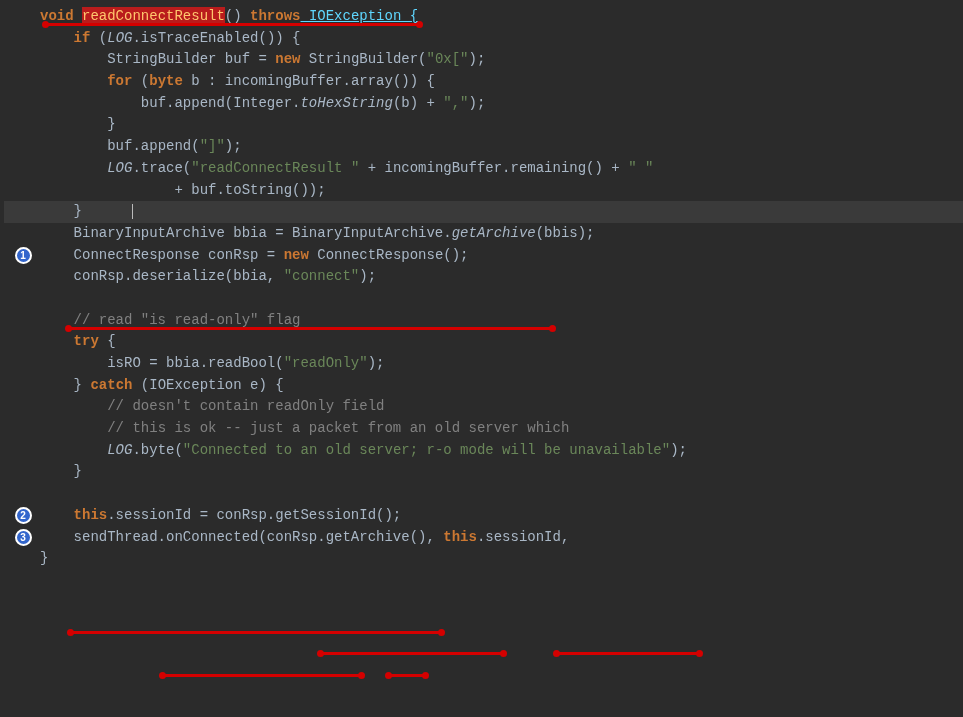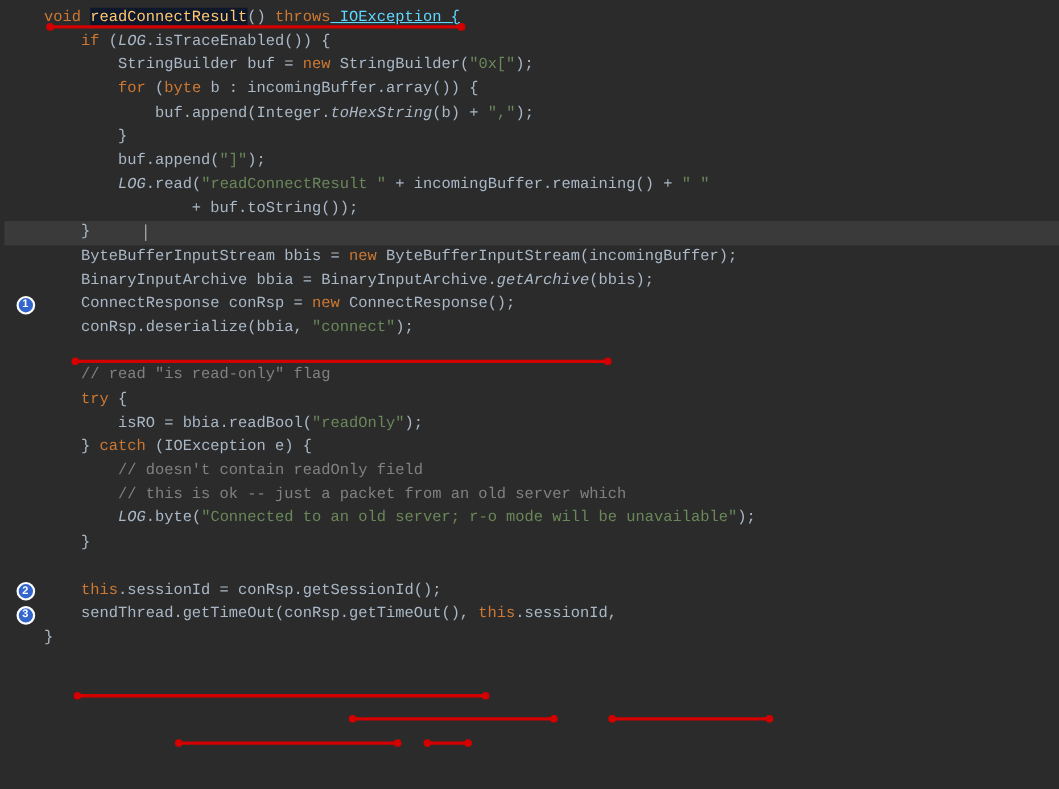--- a/index.html
+++ b/index.html
@@ -31,26 +31,26 @@
   content: "";
   position: absolute;
   left: 128px;
   top: 3px;
   width: 1px;
   height: 15px;
   background: #bbb;
 }
 
 
-.kw  { color: #cc7832; font-weight: normal; }
+.kw  { color: #cc7832; font-weight: bold; }
 .typ { color: #5fd7ff; text-decoration: underline; }
 .lit { color: #6a8759; }
 .cmt { color: #808080; }
 .it  { font-style: italic; }
-.sel { background: #0f172a; color: #ffc66d; padding: 1px 0; }
+.sel { background: #b91c1c; color: #ffc66d; padding: 1px 0; }
 
 .gutter {
   position: absolute;
   left: 8px;
   top: 0;
   width: 22px;
   height: 21.7px;
   display: flex;
   align-items: center;
   justify-content: center;
@@ -100,34 +100,33 @@
 <div class="ul" style="top:674px; left:162px; width:200px;"></div>
 <div class="ul" style="top:674px; left:388px; width:38px;"></div>
 
 <div class="line"><span class="kw">void</span> <span class="sel">readConnectResult</span><span>() </span><span class="kw">throws</span><span class="typ"> IOException {</span></div>
 <div class="line">    <span class="kw">if</span><span> (</span><span class="it">LOG</span><span>.isTraceEnabled()) {</span></div>
 <div class="line">        <span>StringBuilder buf = </span><span class="kw">new</span><span> StringBuilder(</span><span class="lit">"0x["</span><span>);</span></div>
 <div class="line">        <span class="kw">for</span><span> (</span><span class="kw">byte</span><span> b : incomingBuffer.array()) {</span></div>
 <div class="line">            <span>buf.append(Integer.</span><span class="it">toHexString</span><span>(b) + </span><span class="lit">","</span><span>);</span></div>
 <div class="line">        <span>}</span></div>
 <div class="line">        <span>buf.append(</span><span class="lit">"]"</span><span>);</span></div>
-<div class="line">        <span class="it">LOG</span><span>.read(</span><span class="lit">"readConnectResult "</span><span> + incomingBuffer.remaining() + </span><span class="lit">" "</span></div>
+<div class="line">        <span class="it">LOG</span><span>.trace(</span><span class="lit">"readConnectResult "</span><span> + incomingBuffer.remaining() + </span><span class="lit">" "</span></div>
 <div class="line">                <span>+ buf.toString());</span></div>
 <div class="line hl cursor-line">    <span>}</span></div>
-<div class="line">    <span>ByteBufferInputStream bbis = </span><span class="kw">new</span><span> ByteBufferInputStream(incomingBuffer);</span></div>
 <div class="line">    <span>BinaryInputArchive bbia = BinaryInputArchive.</span><span class="it">getArchive</span><span>(bbis);</span></div>
 <div class="line"><span class="gutter"><span class="badge">1</span></span>    <span>ConnectResponse conRsp = </span><span class="kw">new</span><span> ConnectResponse();</span></div>
 <div class="line">    <span>conRsp.deserialize(bbia, </span><span class="lit">"connect"</span><span>);</span></div>
 <div class="line"> </div>
 <div class="line">    <span class="cmt">// read "is read-only" flag</span></div>
 <div class="line">    <span class="kw">try</span><span> {</span></div>
 <div class="line">        <span>isRO = bbia.readBool(</span><span class="lit">"readOnly"</span><span>);</span></div>
 <div class="line">    <span>} </span><span class="kw">catch</span><span> (IOException e) {</span></div>
 <div class="line">        <span class="cmt">// doesn't contain readOnly field</span></div>
 <div class="line">        <span class="cmt">// this is ok -- just a packet from an old server which</span></div>
 <div class="line">        <span class="it">LOG</span><span>.byte(</span><span class="lit">"Connected to an old server; r-o mode will be unavailable"</span><span>);</span></div>
 <div class="line">    <span>}</span></div>
 <div class="line"> </div>
 <div class="line"><span class="gutter"><span class="badge">2</span></span>    <span class="kw">this</span><span>.sessionId = conRsp.getSessionId();</span></div>
-<div class="line"><span class="gutter"><span class="badge">3</span></span>    <span>sendThread.getTimeOut(conRsp.getTimeOut(), </span><span class="kw">this</span><span>.sessionId,</span></div>
+<div class="line"><span class="gutter"><span class="badge">3</span></span>    <span>sendThread.onConnected(conRsp.getArchive(), </span><span class="kw">this</span><span>.sessionId,</span></div>
 <div class="line"><span>}</span></div>
 
 </div>
 
 </body></html>

